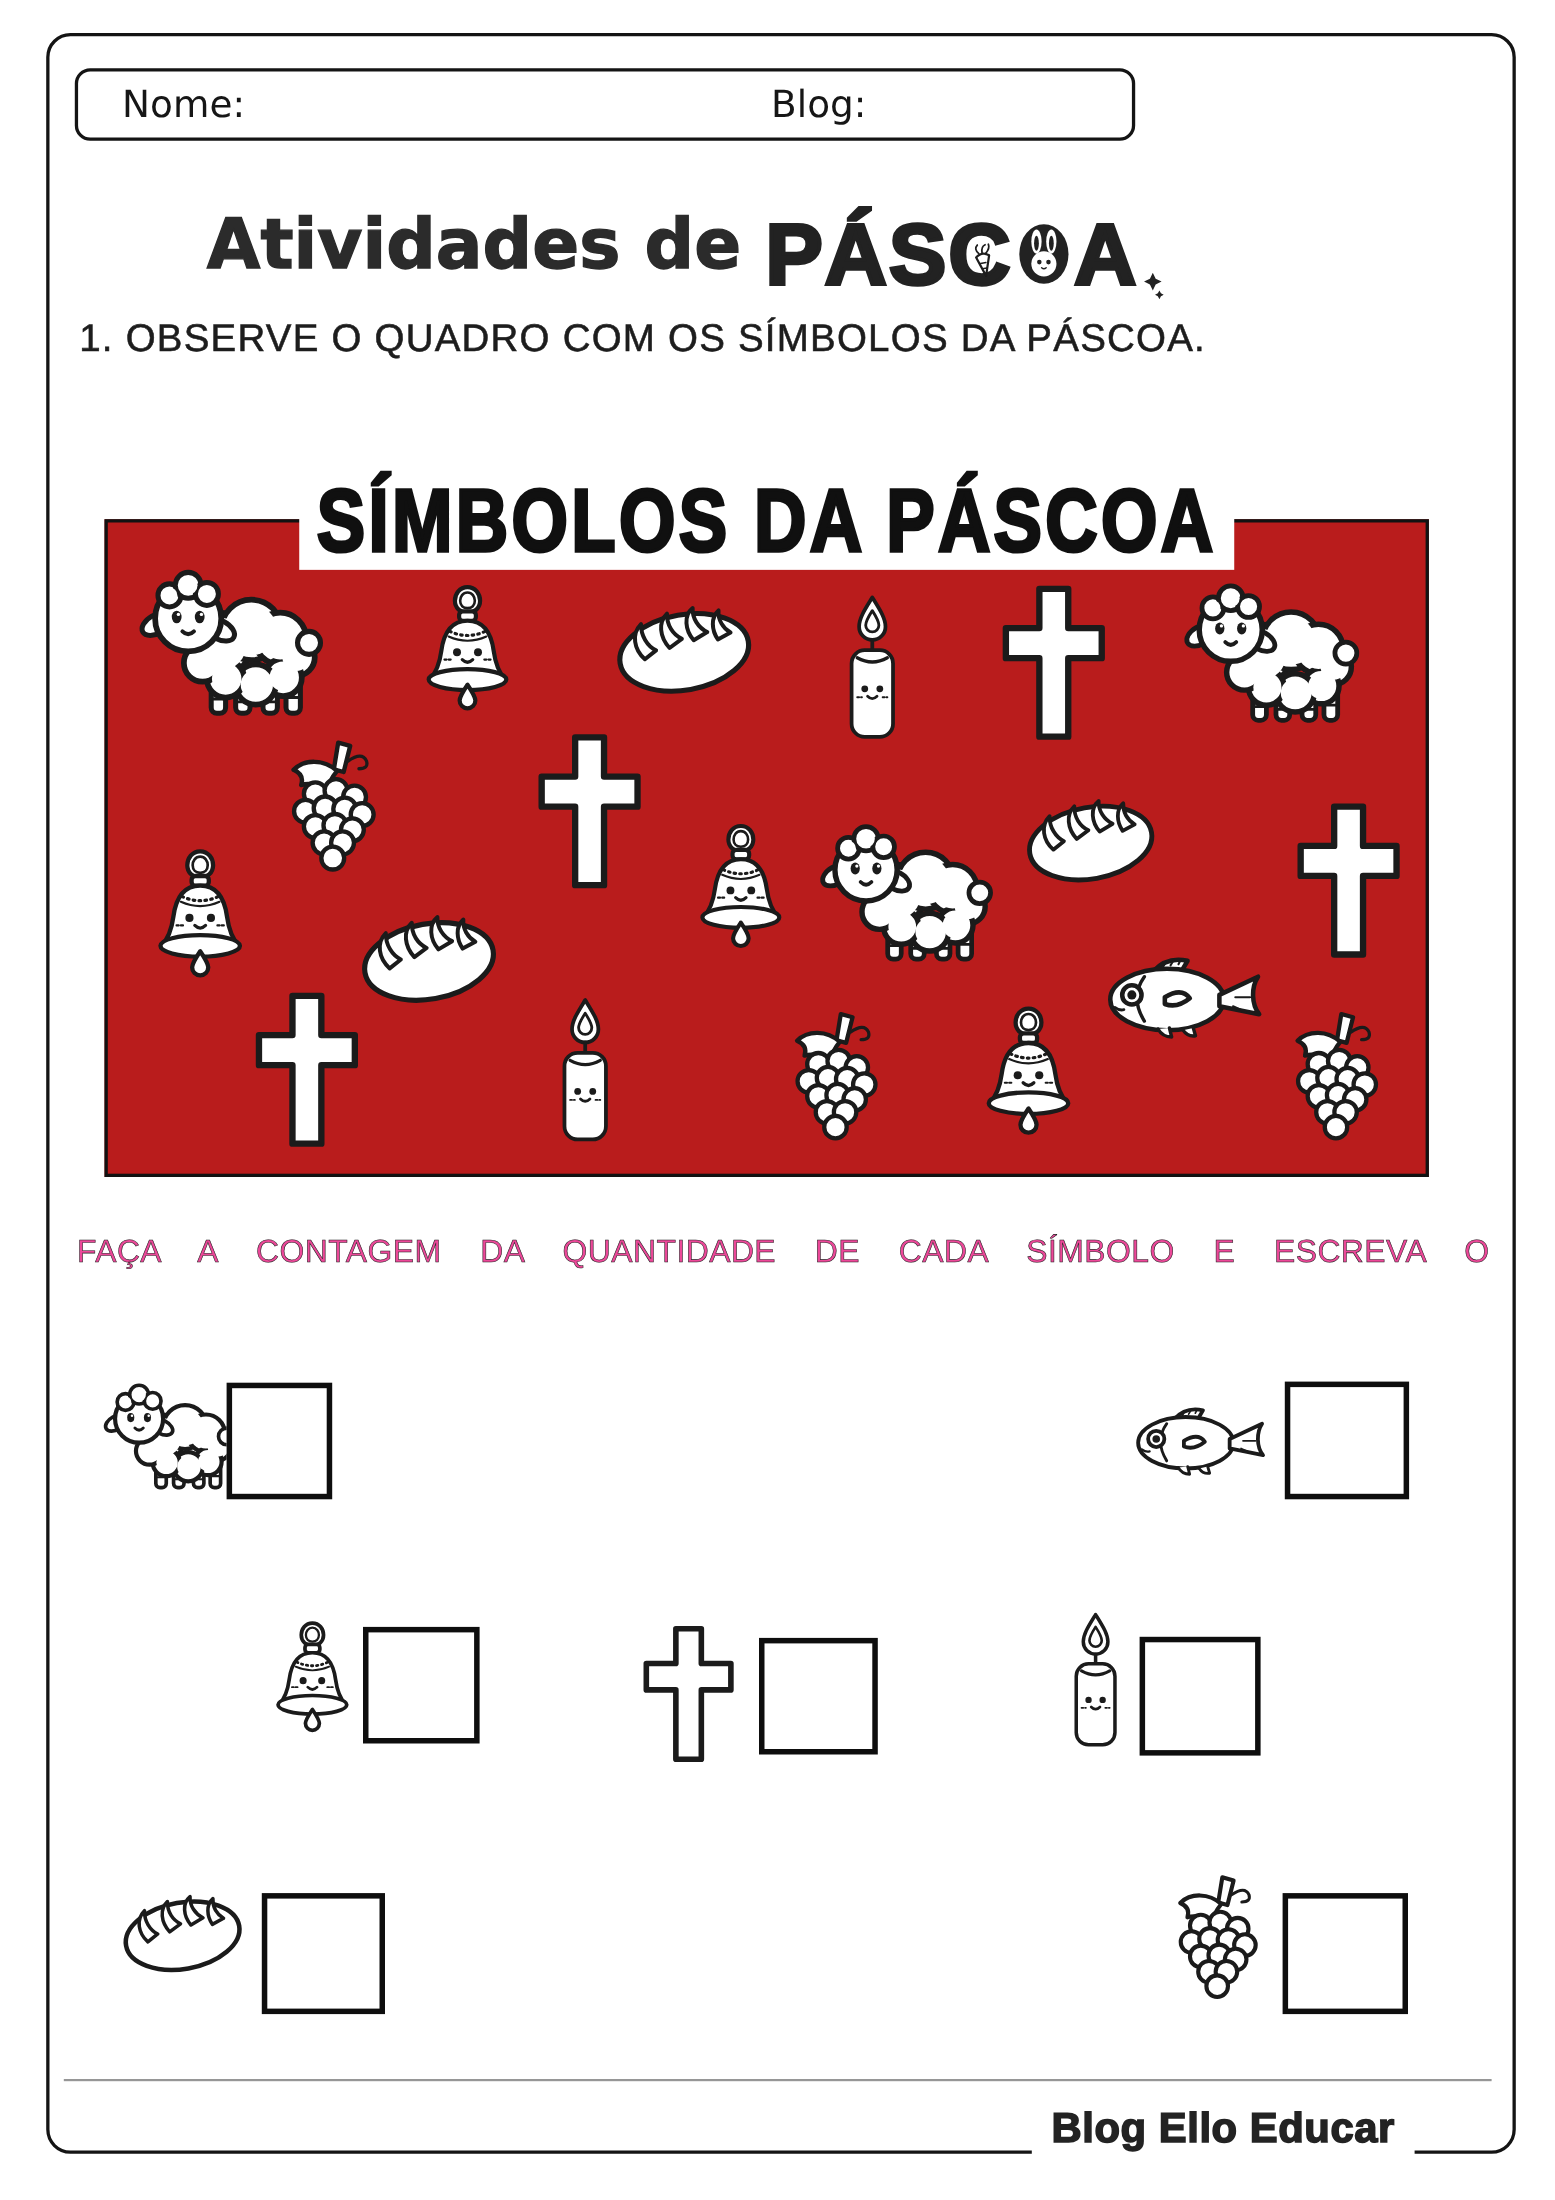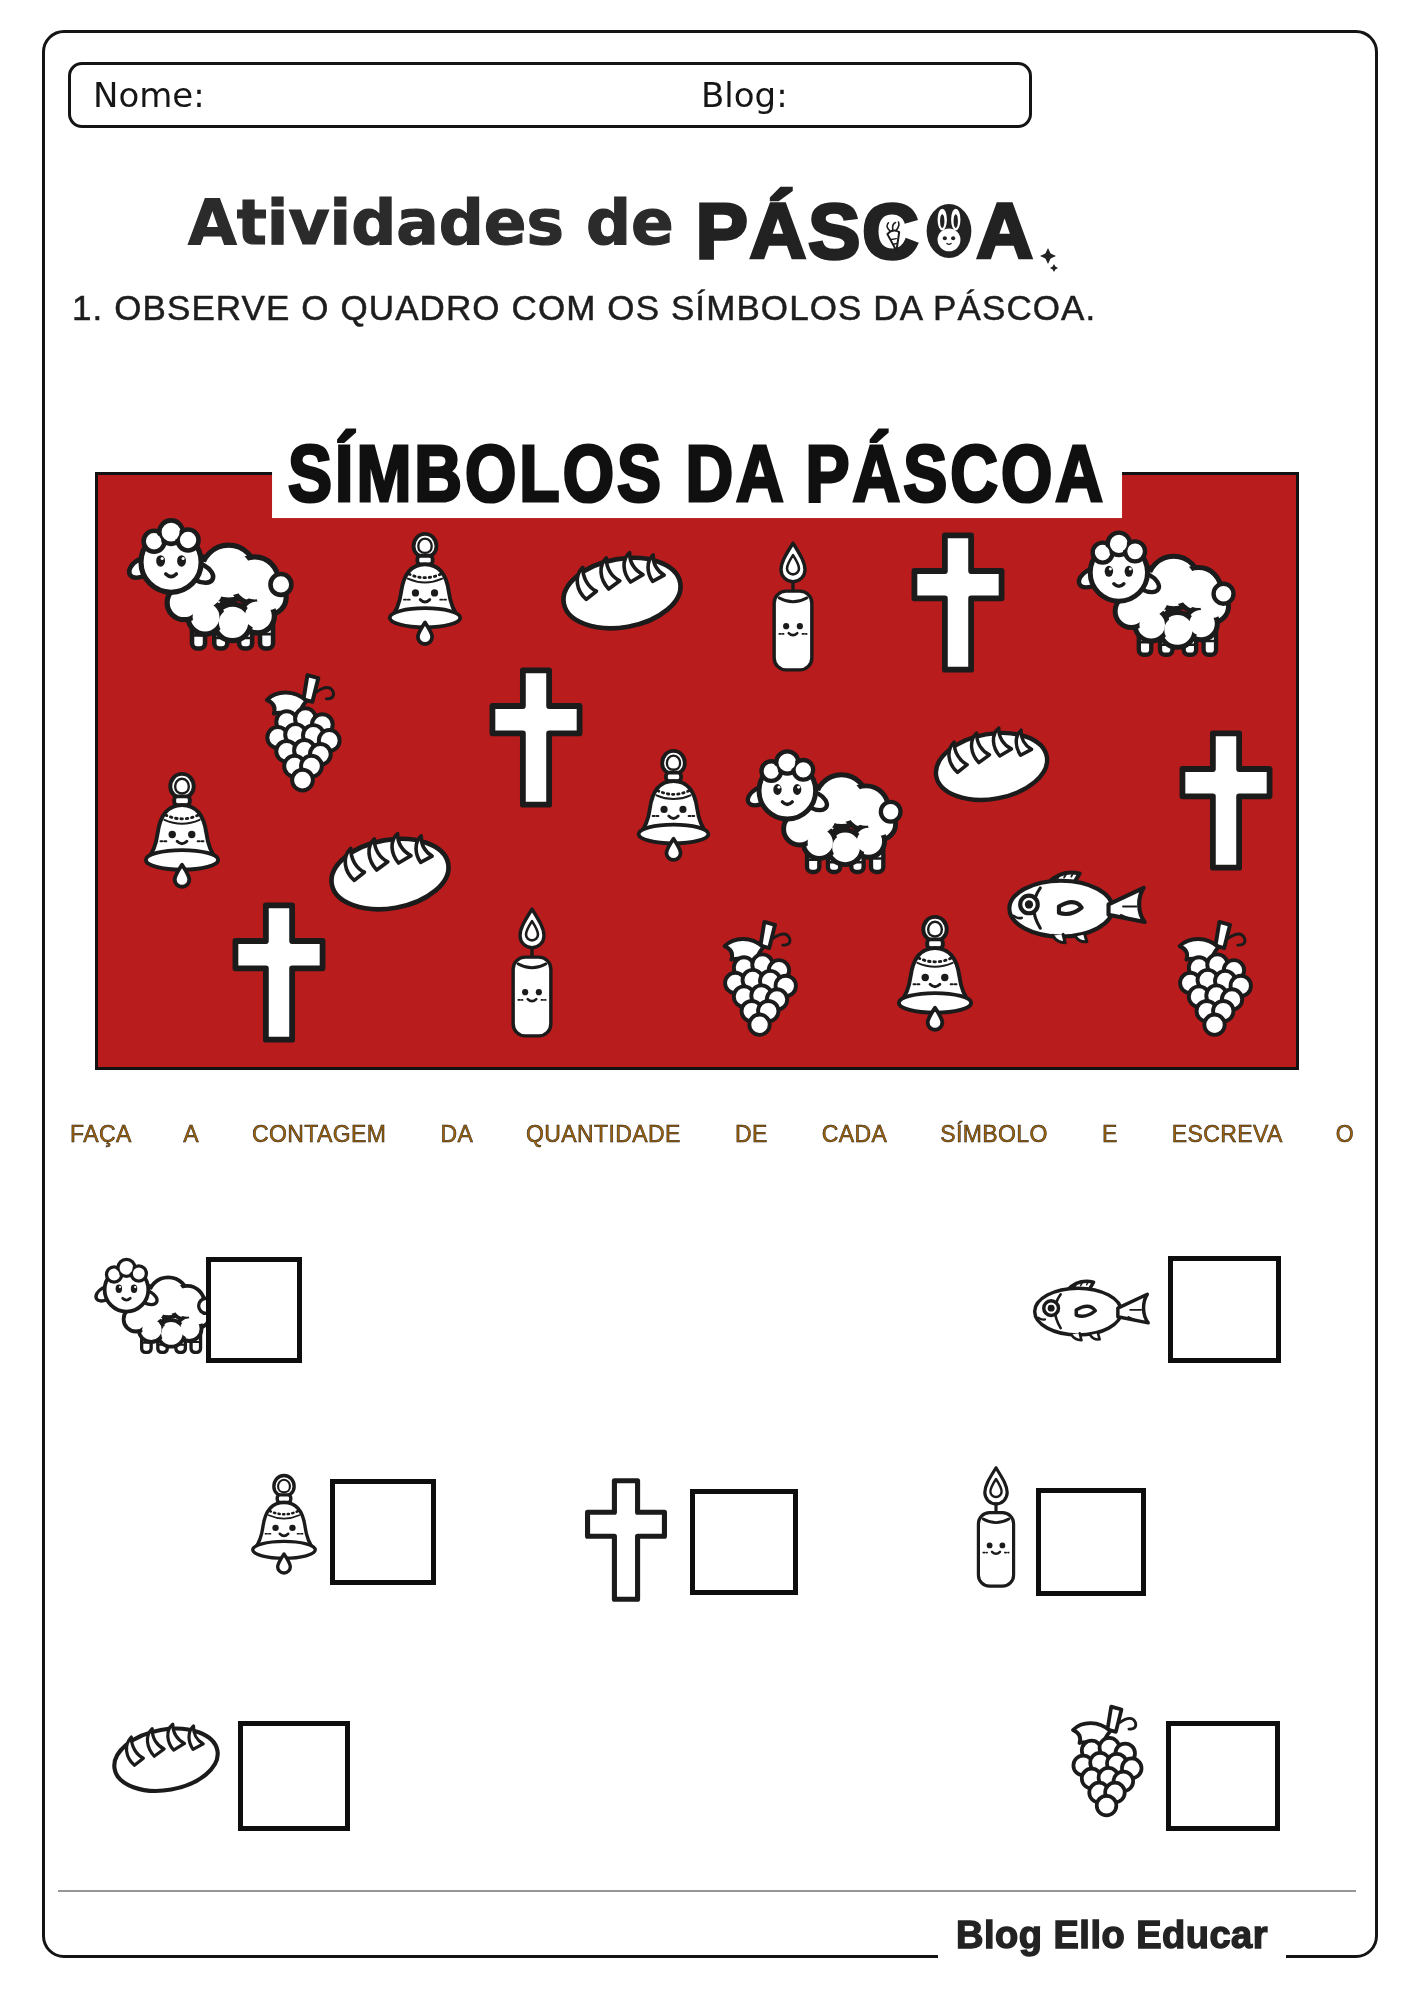--- a/index.html
+++ b/index.html
@@ -5,21 +5,21 @@
   html,body{margin:0;padding:0;background:#ffffff;}
   .page{position:relative;width:1414px;height:2000px;background:#fff;overflow:hidden;
         font-family:"Liberation Sans",sans-serif;color:#1b1b1b;}
   .frame{position:absolute;left:42px;top:30px;width:1330px;height:1922px;
          border:3.5px solid #141414;border-radius:22px;}
   
   .namebox{position:absolute;left:68px;top:62px;width:958px;height:60px;
            border:3.5px solid #141414;border-radius:14px;background:#fff;}
   .namebox .lbl{position:absolute;top:0;height:60px;line-height:60px;
                 font-family:"DejaVu Sans",sans-serif;font-size:34px;color:#161616;}
-  .lbl-nome{left:22px;}
+  .lbl-nome{left:40px;}
   .lbl-data{left:630px;}
   .fill-line{position:absolute;top:6px;height:48px;border:none;outline:none;background:transparent;
              font:30px "DejaVu Sans",sans-serif;color:#111;}
   .name-input{left:130px;width:470px;}
   .date-input{left:720px;width:215px;}
   
   .titlebar{position:absolute;left:188px;top:150px;height:100px;display:flex;align-items:flex-start;white-space:nowrap;margin-top:36px;}
   .title-pre{font-family:"DejaVu Sans",sans-serif;font-size:63px;font-weight:700;color:#2b2b2b;
              -webkit-text-stroke:1.2px #2b2b2b;letter-spacing:0px;}
   .title-word{margin-left:22px;font-family:"Liberation Sans",sans-serif;font-size:78px;font-weight:700;
@@ -34,21 +34,21 @@
   
   .board{position:absolute;left:95px;top:472px;width:1198px;height:592px;
          border:3px solid #121212;background:#b91c1c;}
   .board-title{position:absolute;left:50%;top:-46px;transform:translateX(-50%) scaleY(1.22);transform-origin:center top;
                background:#fff;padding:0 16px;line-height:1.1;white-space:nowrap;z-index:2;
                font-family:"Liberation Sans",sans-serif;font-size:66px;font-weight:700;
                letter-spacing:3px;color:#101010;-webkit-text-stroke:2.6px #101010;}
   .sym{position:absolute;}
   .sym svg{display:block;}
   
-  .instr2{position:absolute;left:70px;top:1118px;width:1284px;font-size:23px;color:#a16207;
+  .instr2{position:absolute;left:70px;top:1118px;width:1284px;font-size:29px;color:#ec4899;
           -webkit-text-stroke:0.5px #1b1b1b;letter-spacing:0.4px;line-height:1.4;}
   .instr2 .l1{text-align:justify;text-align-last:justify;}
   .instr2 .l2{text-align:left;}
   
   .count-item{position:absolute;}
   .answer-box{position:absolute;border:5px solid #0e0e0e;background:#fff;box-sizing:border-box;
               font:700 56px "Liberation Sans",sans-serif;text-align:center;color:#111;outline:none;padding:0;}
   
   .divider{position:absolute;left:58px;top:1890px;width:1298px;height:2px;background:#969696;}
   .credit{position:absolute;left:938px;top:1912px;background:#fff;padding:0 18px;line-height:1.25;

